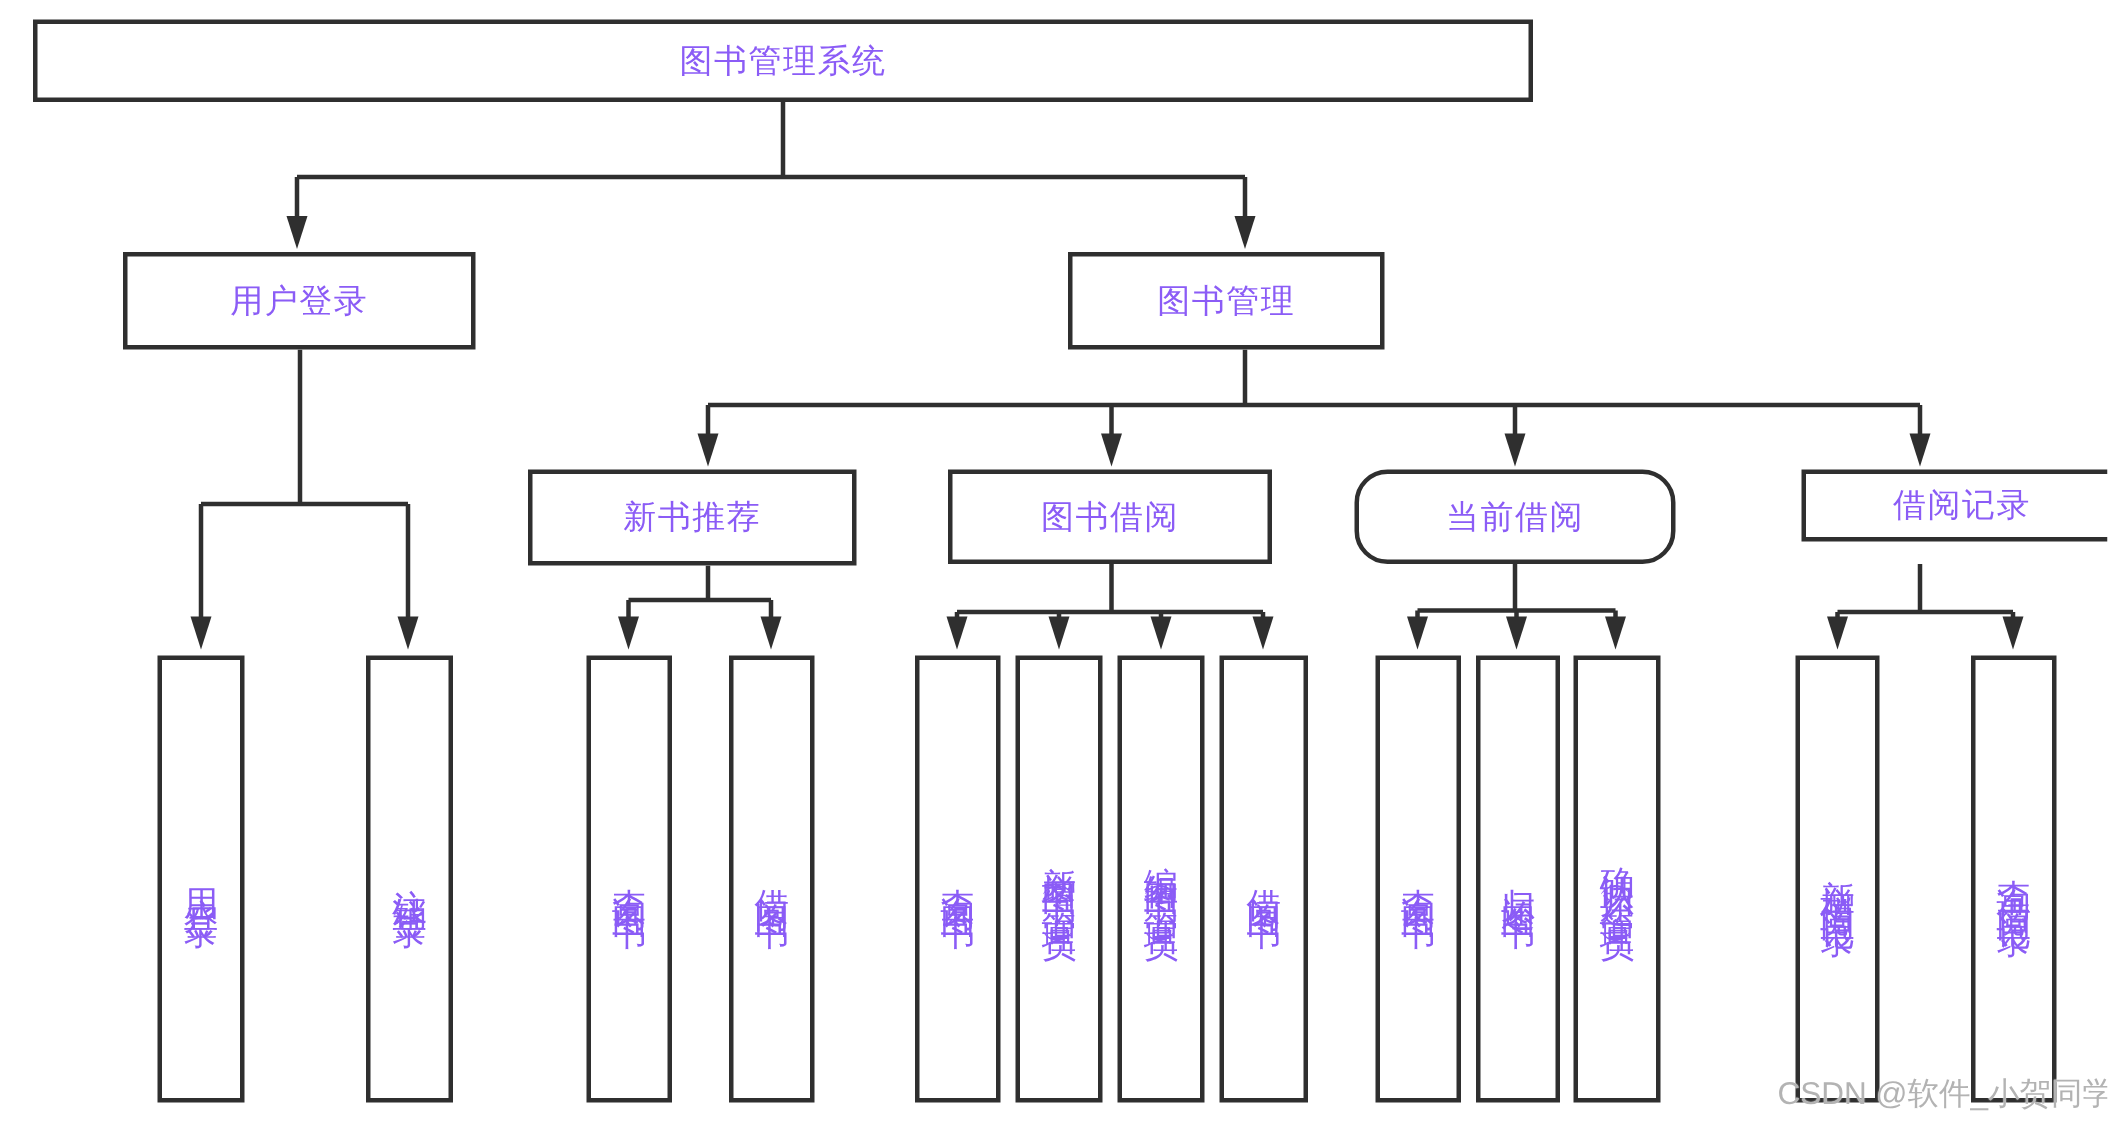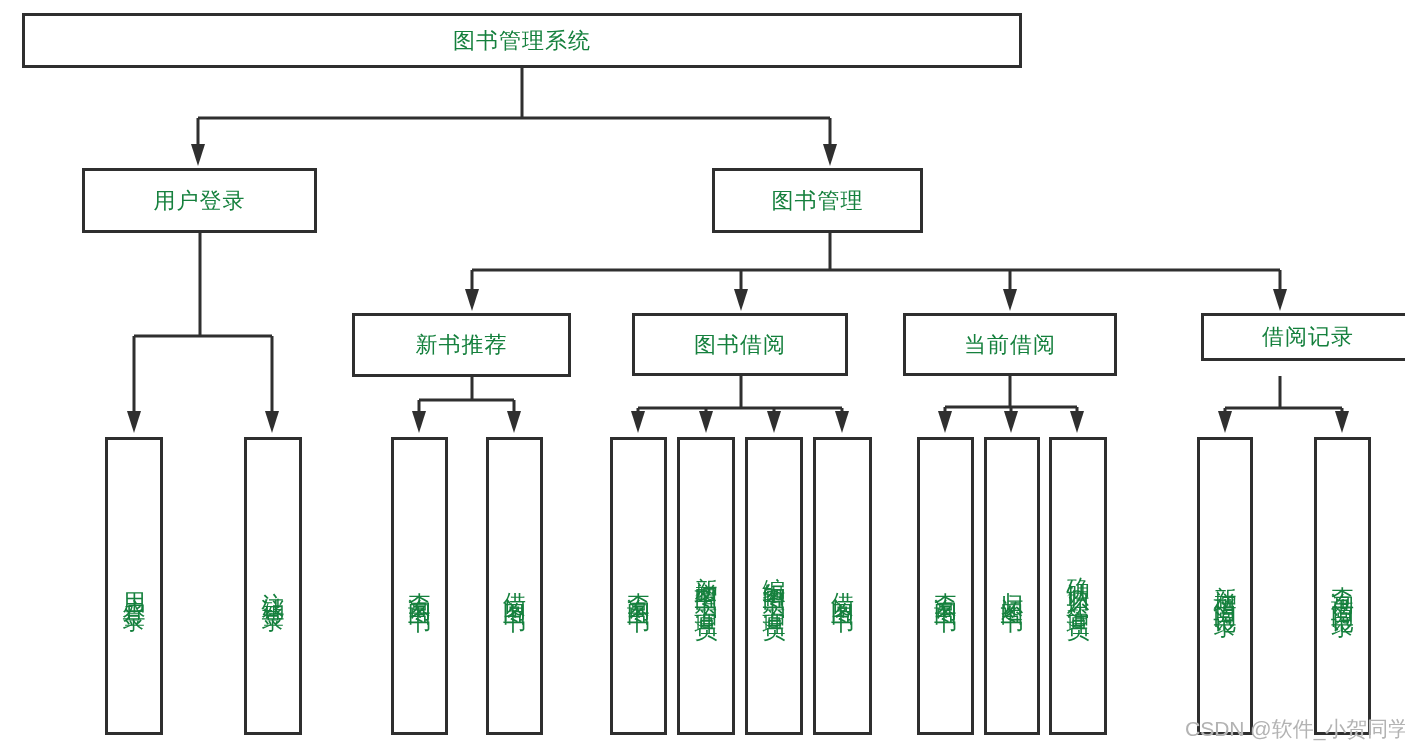--- a/index.html
+++ b/index.html
@@ -23,21 +23,21 @@
     height: 747px;
   }
   .node {
     position: absolute;
     box-sizing: border-box;
     border: 3px solid #2f2f2f;
     background: #ffffff;
     display: flex;
     align-items: center;
     justify-content: center;
-    color: #15803d;
+    color: #8b5cf6;
   }
   .node-h span {
     font-size: 22px;
     letter-spacing: 1px;
     white-space: nowrap;
   }
   .node-v span {
     writing-mode: vertical-rl;
     text-orientation: mixed;
     font-size: 23px;
@@ -118,21 +118,21 @@
   <div class="node node-h" style="left:712px; top:168px; width:211px; height:65px;">
     <span>图书管理</span>
   </div>
 
   <div class="node node-h" style="left:352px; top:313px; width:219px; height:64px;">
     <span>新书推荐</span>
   </div>
   <div class="node node-h" style="left:632px; top:313px; width:216px; height:63px;">
     <span>图书借阅</span>
   </div>
-  <div class="node node-h" style="left:903px; top:313px; width:214px; height:63px;">
+  <div class="node node-h" style="left:903px; top:313px; width:214px; height:63px;border-radius:22px;">
     <span>当前借阅</span>
   </div>
   <div class="node node-h" style="left:1173px; top:313px; width:214px; height:48px;margin-left:28px;">
     <span>借阅记录</span>
   </div>
 
   <div class="node node-v" style="left:105px; top:437px; width:58px; height:298px;">
     <span>用户登录</span>
   </div>
   <div class="node node-v" style="left:244px; top:437px; width:58px; height:298px;">

